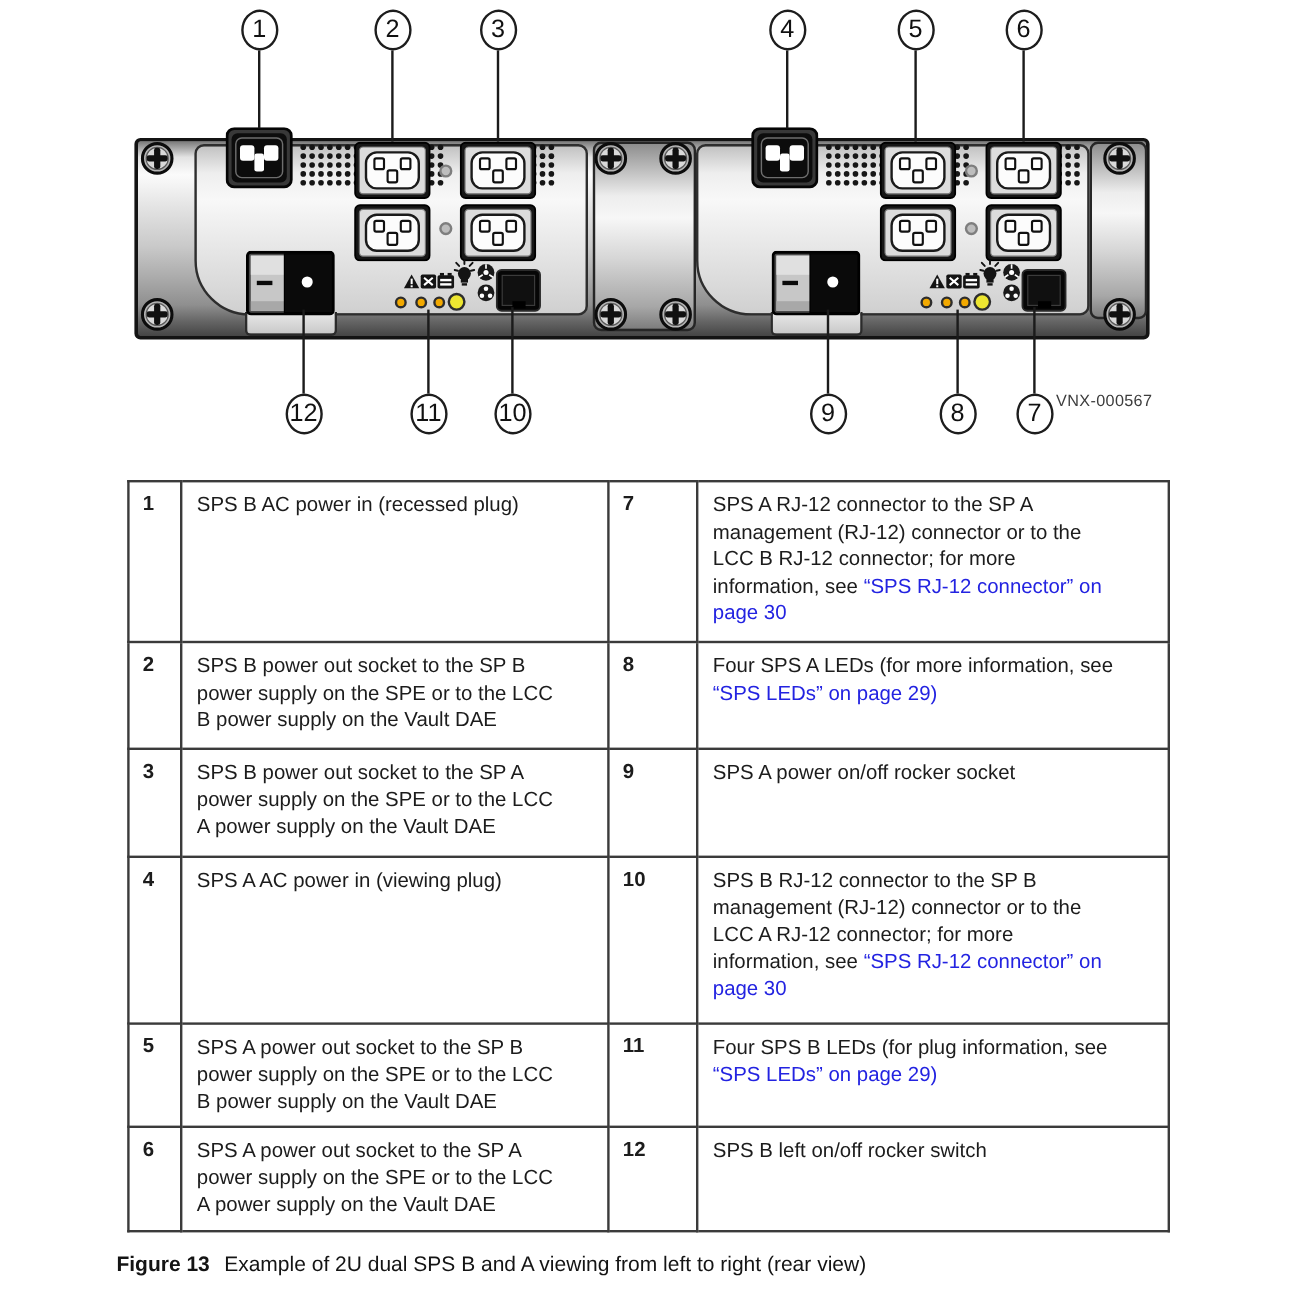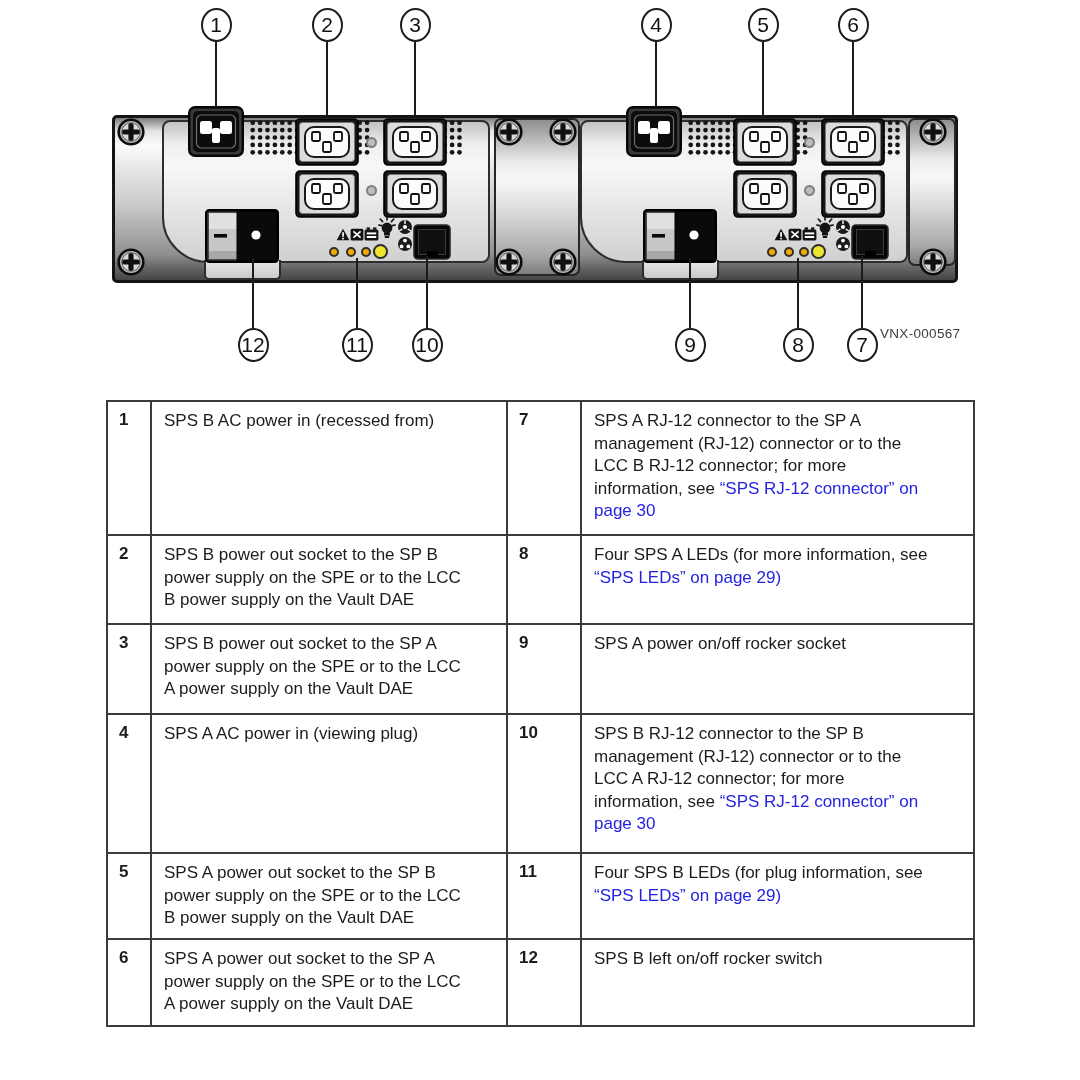--- a/index.html
+++ b/index.html
@@ -456,21 +456,21 @@
   <table class="ctab">
     <colgroup>
       <col style="width:44px">
         <col style="width:356px">
         <col style="width:74px">
         <col style="width:393px">
     </colgroup>
     <tbody>
         <tr style="height: 134px;">
           <td class="ncell">1</td>
-          <td class="dcell"><span>SPS B AC power in (recessed from)</span></td>
+          <td class="dcell"><span>SPS B AC power in (recessed plug)</span></td>
           <td class="ncell">7</td>
           <td class="dcell"><span>SPS A RJ-12 connector to the SP A
 management (RJ-12) connector or to the
 LCC B RJ-12 connector; for more
 information, see </span><span class="doc-link">“SPS RJ-12 connector” on
 page 30</span></td>
         </tr>
         <tr style="height: 89px;">
           <td class="ncell">2</td>
           <td class="dcell"><span>SPS B power out socket to the SP B
@@ -511,14 +511,17 @@
           <td class="ncell">6</td>
           <td class="dcell"><span>SPS A power out socket to the SP A
 power supply on the SPE or to the LCC
 A power supply on the Vault DAE</span></td>
           <td class="ncell">12</td>
           <td class="dcell"><span>SPS B left on/off rocker switch</span></td>
         </tr>
       </tbody>
   </table>
 
+  <div class="caption">
+    <span class="cap-label">Figure 13</span><span class="cap-text">Example of 2U dual SPS B and A viewing from left to right (rear view)</span>
+  </div>
 
 </div>
 
 </body></html>

